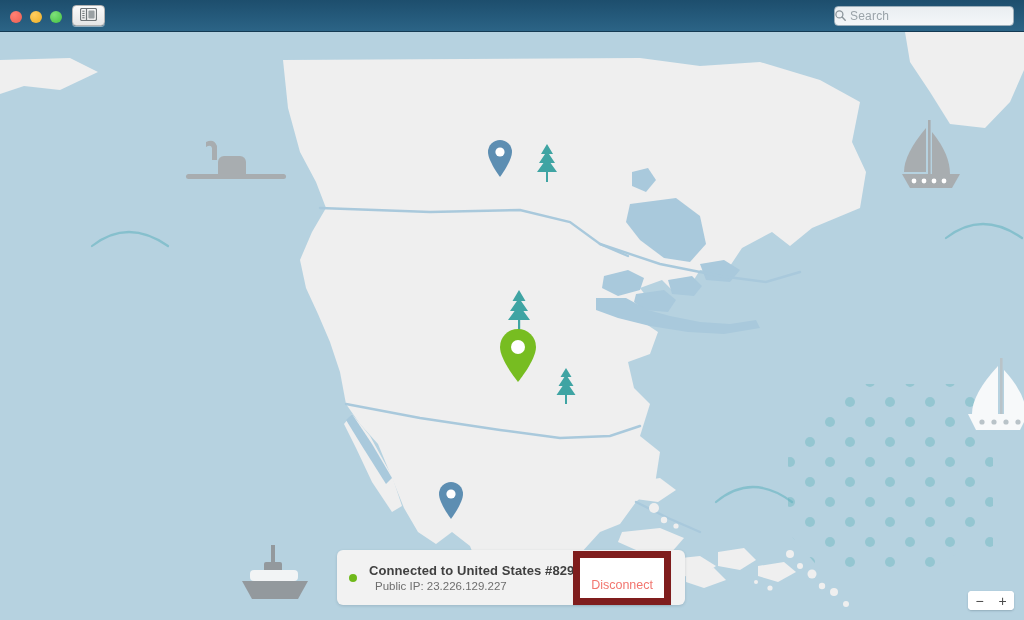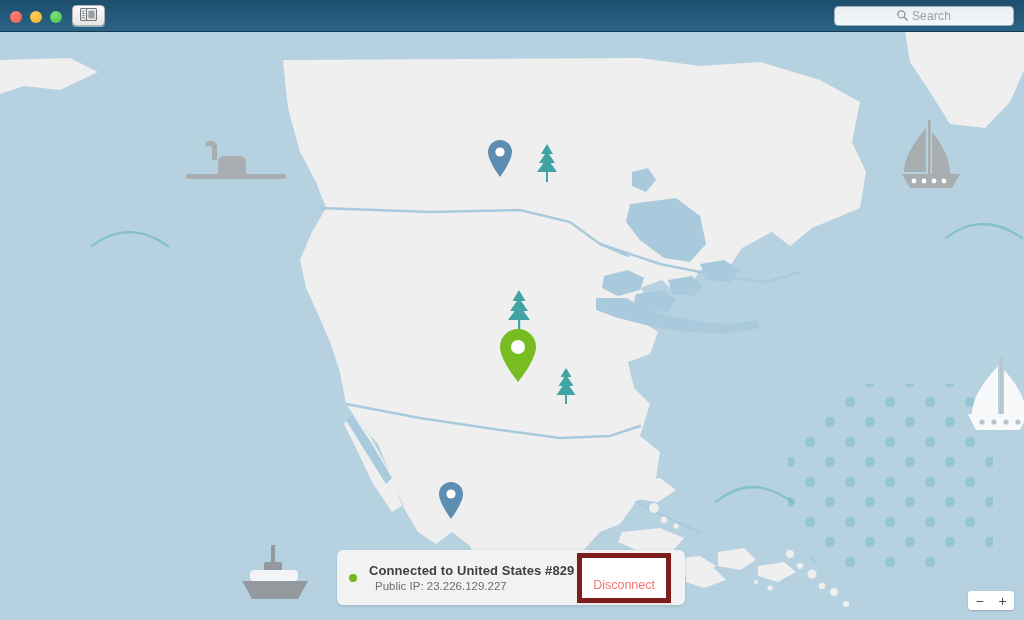--- a/index.html
+++ b/index.html
@@ -56,21 +56,21 @@
   #searchfield {
     position: absolute;
     right: 10px; top: 6px;
     width: 180px; height: 20px;
     border-radius: 4px;
     background: linear-gradient(to bottom, #e9eef1, #f4f7f9);
     border: 1px solid #9dafbb;
     box-sizing: border-box;
     display: flex;
     align-items: center;
-    justify-content: center;
+    justify-content: flex-start;
     gap: 4px;
   }
   #searchfield .ph {
     font-size: 12px;
     color: #9aa3a9;
     letter-spacing: .2px;
   }
 
   
   #map {
@@ -131,21 +131,21 @@
   }
   #status-ip {
     font-size: 11.5px;
     color: #6e6e6e;
     white-space: nowrap;
     margin-left: 6px;
   }
   #disconnect-button {
     flex: 0 0 auto;
     background: #fff;
-    border: 5px solid #7f1d1d;
+    border: 7px solid #7f1d1d;
     border-radius: 0;
     color: #f2766f;
     font-size: 12.5px;
     padding: 20px 11px 6px;
     cursor: default;
     box-shadow: 0 1px 1px rgba(0,0,0,.05);
   }
 
   
   #zoom-controls {

